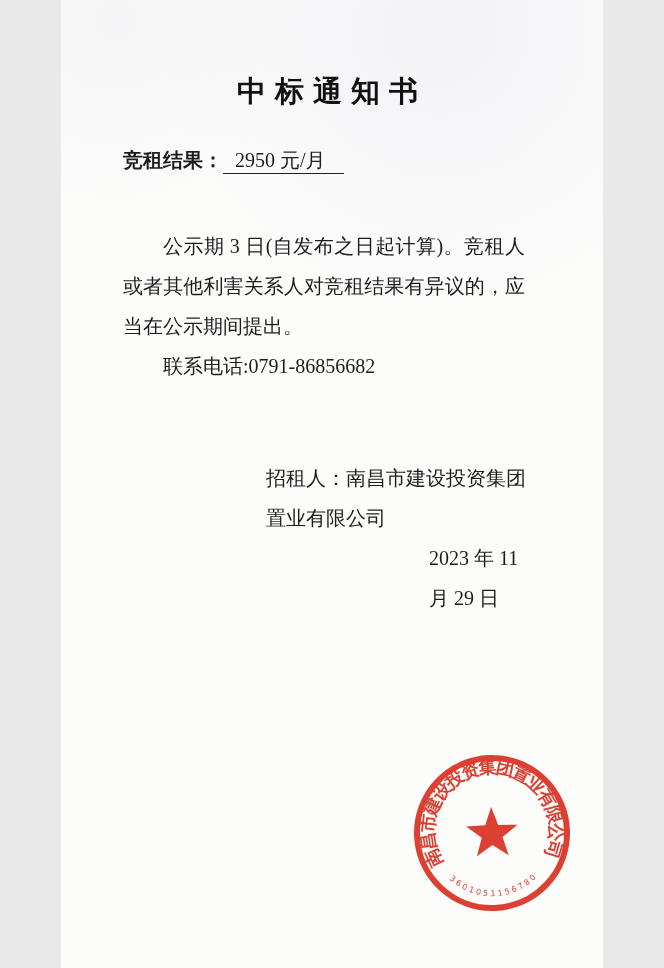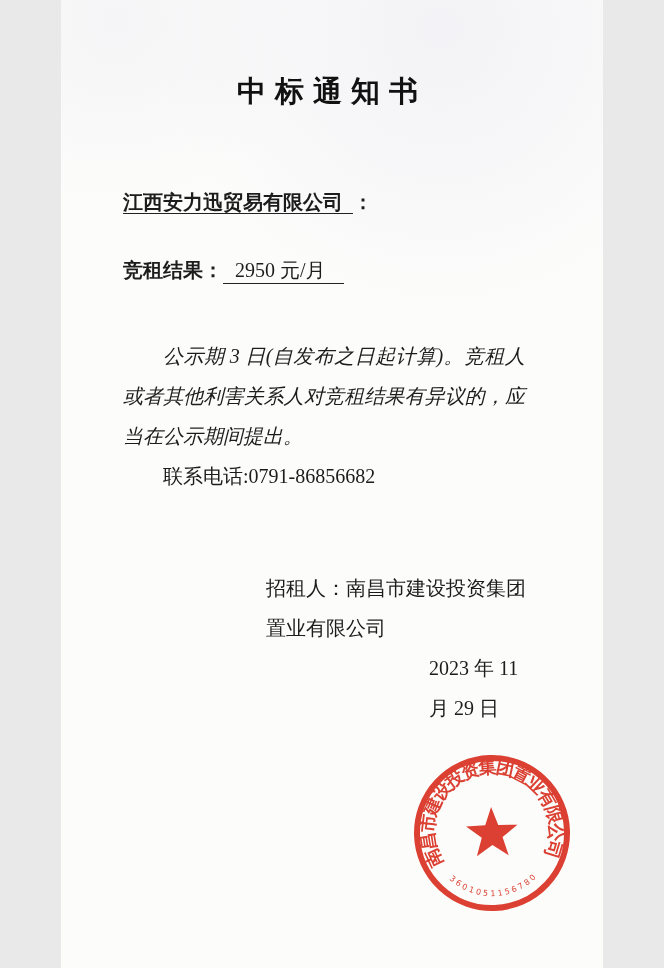--- a/index.html
+++ b/index.html
@@ -58,21 +58,20 @@
     border-bottom:1.5px solid #222;
     padding:0 18px 2px 12px;
   }
   .notice-par{
     margin:46px 16px 0 0;
     font-size:20px;
     line-height:40px;
     text-align:justify;
     text-align-last:left;
     text-indent:2em;
-    font-style:italic;
   }
   .info-line{
     font-size:20px;
     line-height:40px;
     text-indent:2em;
   }
   .lessor-line{
     margin-top:72px;
     margin-left:143px;
     font-size:20px;
@@ -95,21 +94,20 @@
   }
 </style>
 </head>
 <body>
 
 <div class="page">
   <div class="content">
 
     <h1 class="doc-title">中标通知书</h1>
 
-    <div class="recipient-line"><span class="recipient-name">江西安力迅贸易有限公司</span><span>：</span></div>
 
 
     <div class="result-line"><span class="result-label">竞租结果：</span><span class="result-value">2950 元/月</span></div>
 
     <p class="notice-par">公示期 3 日(自发布之日起计算)。竞租人或者其他利害关系人对竞租结果有异议的，应当在公示期间提出。</p>
 
 
     <div class="info-line">联系电话:0791-86856682</div>
 
     <div class="lessor-line">招租人：南昌市建设投资集团置业有限公司</div>

